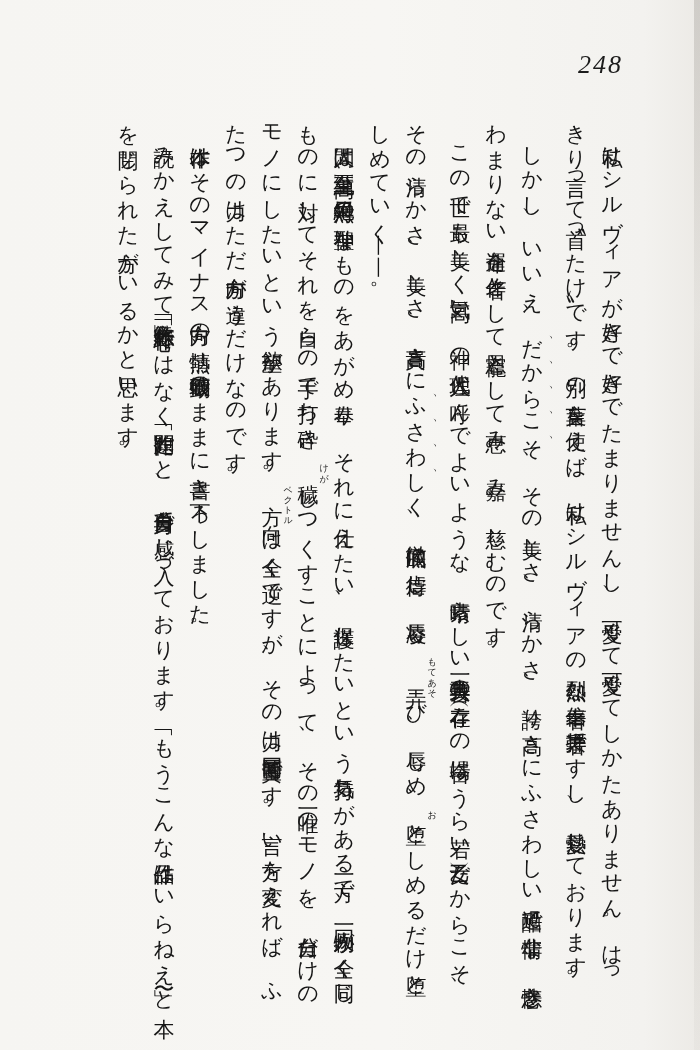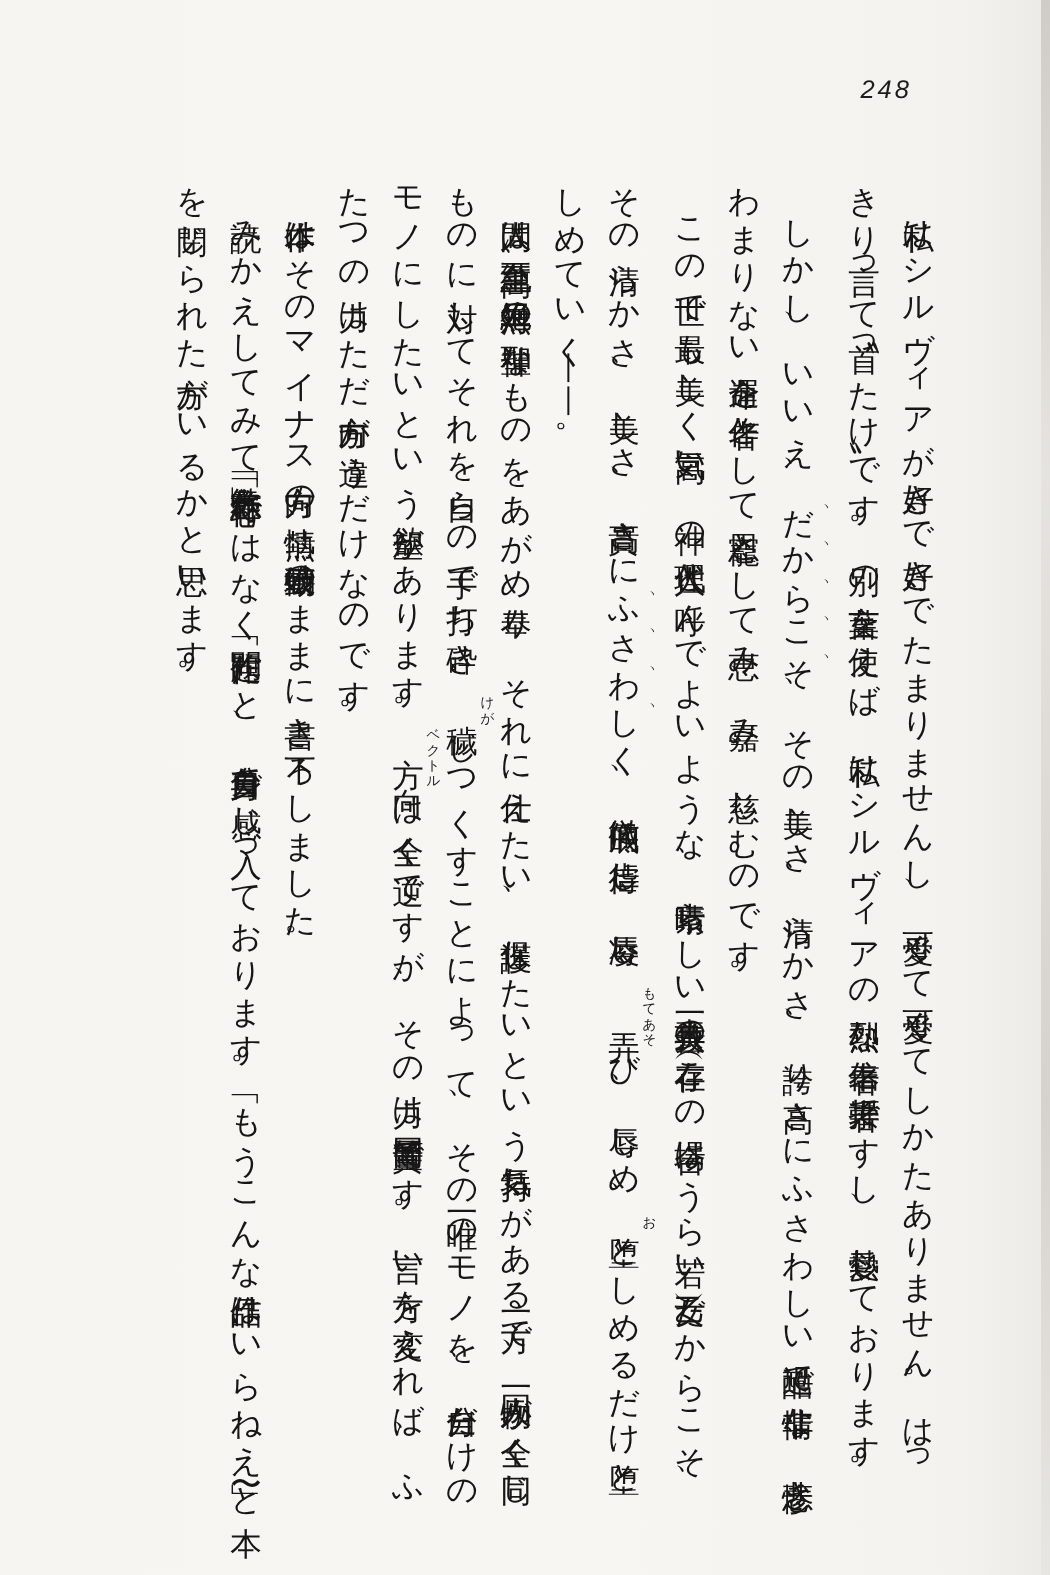--- a/index.html
+++ b/index.html
@@ -16,24 +16,24 @@
     position: relative;
     width: 700px;
     height: 1050px;
     background: linear-gradient(90deg, #f6f5f2 0%, #f7f6f3 55%, #f3f2ef 92%, #eceae6 100%);
     overflow: hidden;
     color: #161616;
   }
   .page-number {
     position: absolute;
     top: 50px;
-    right: 92px;
-    font-family: Liberation Sans, sans-serif;
+    right: 77px;
+    font-family: Liberation Serif, serif;
     font-style: italic;
-    font-size: 17px;
+    font-size: 26px;
     letter-spacing: 2px;
     color: #1c1c1c;
   }
   .text-block {
     position: absolute;
     top: 110px;
     right: 70px;
     height: 896px;
     writing-mode: vertical-rl;
     -webkit-writing-mode: vertical-rl;

